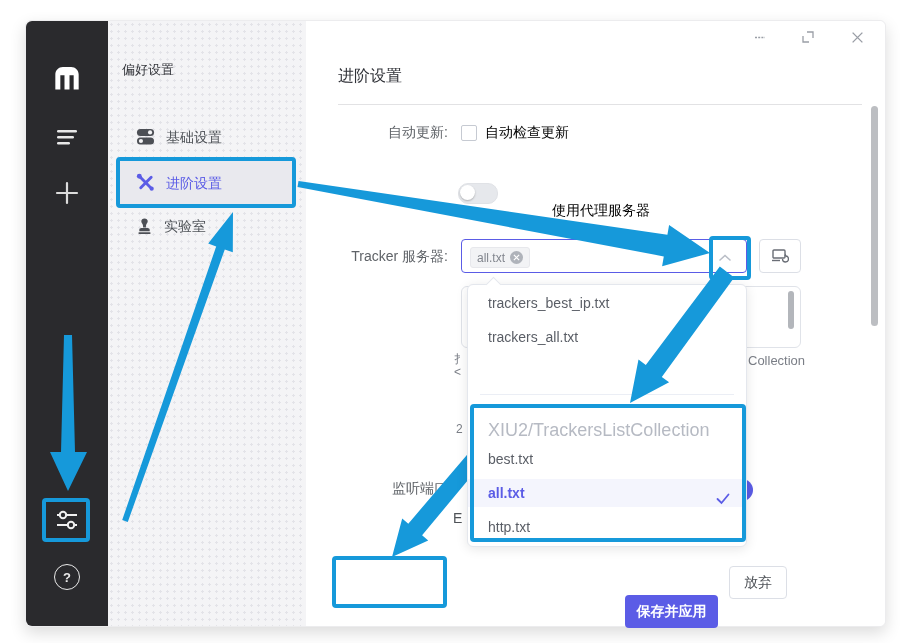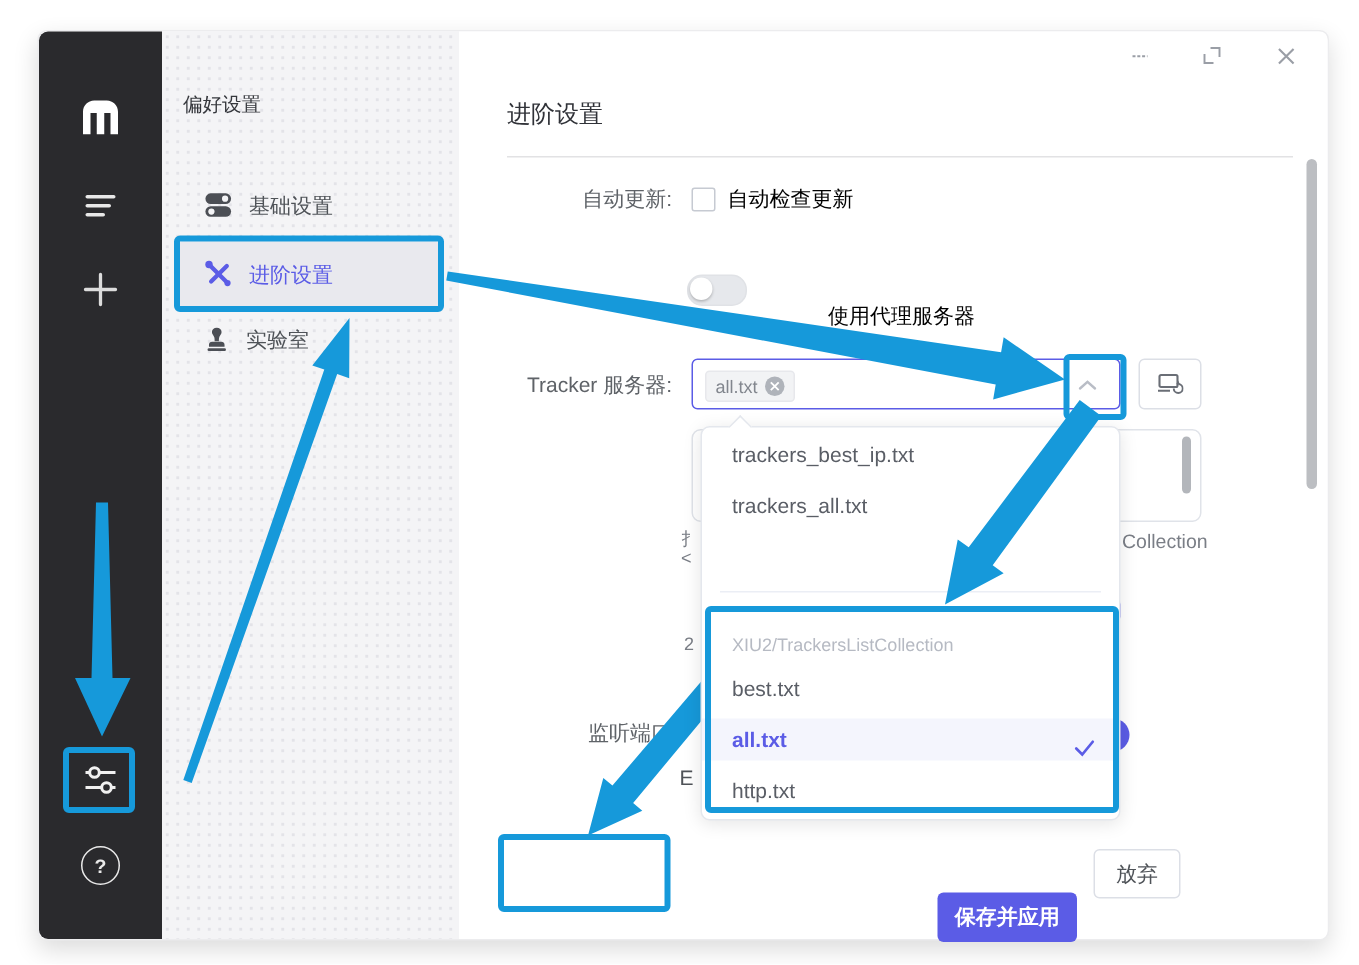--- a/index.html
+++ b/index.html
@@ -40,21 +40,21 @@
   .frag{position:absolute;font-size:12px;color:#7a7e86;}
   .scroll-thumb{position:absolute;left:845px;top:85px;width:7px;height:220px;border-radius:4px;background:#bcbec2;cursor:pointer;}
   
   .dropdown{position:absolute;left:161px;top:263px;width:280px;height:263px;background:#fff;border:1px solid #e4e7ed;
             border-radius:6px;box-shadow:0 2px 12px rgba(0,0,0,.1);box-sizing:border-box;z-index:10;}
   .dd-caret{position:absolute;left:20px;top:-6px;width:10px;height:10px;background:#fff;border-left:1px solid #e4e7ed;
             border-top:1px solid #e4e7ed;transform:rotate(45deg);}
   .dd-item{position:absolute;left:0;width:100%;height:34px;line-height:34px;padding-left:20px;box-sizing:border-box;
            font-size:14px;color:#5a5e66;cursor:pointer;}
   .dd-divider{position:absolute;left:12px;top:109px;width:254px;height:1px;background:#ebeef5;}
-  .dd-group{position:absolute;left:20px;top:134px;height:22px;line-height:22px;font-size:12px;color:#b6bac3;}
+  .dd-group{position:absolute;left:20px;top:134px;height:22px;line-height:22px;font-size:18px;color:#b6bac3;}
   .dd-item.sel{color:#5b5ce6;font-weight:bold;background:#f4f5fd;}
   
   .btn{position:absolute;height:33px;border-radius:4px;font-size:14px;display:flex;align-items:center;justify-content:center;cursor:pointer;box-sizing:border-box;}
   .btn-primary{left:319px;top:545px;width:93px;background:#5b5ce6;color:#fff;font-weight:bold;margin-top:29px;}
   .btn-plain{left:423px;top:545px;width:58px;background:#fff;border:1px solid #dcdfe6;color:#4f5358;}
   
   .ann-box{position:absolute;border:4px solid #1699da;border-radius:4px;box-sizing:border-box;z-index:40;pointer-events:none;}
   .arrows{position:absolute;left:0;top:0;width:906px;height:643px;pointer-events:none;}
   .arrows.under{z-index:5;}
   .arrows.over{z-index:50;}

